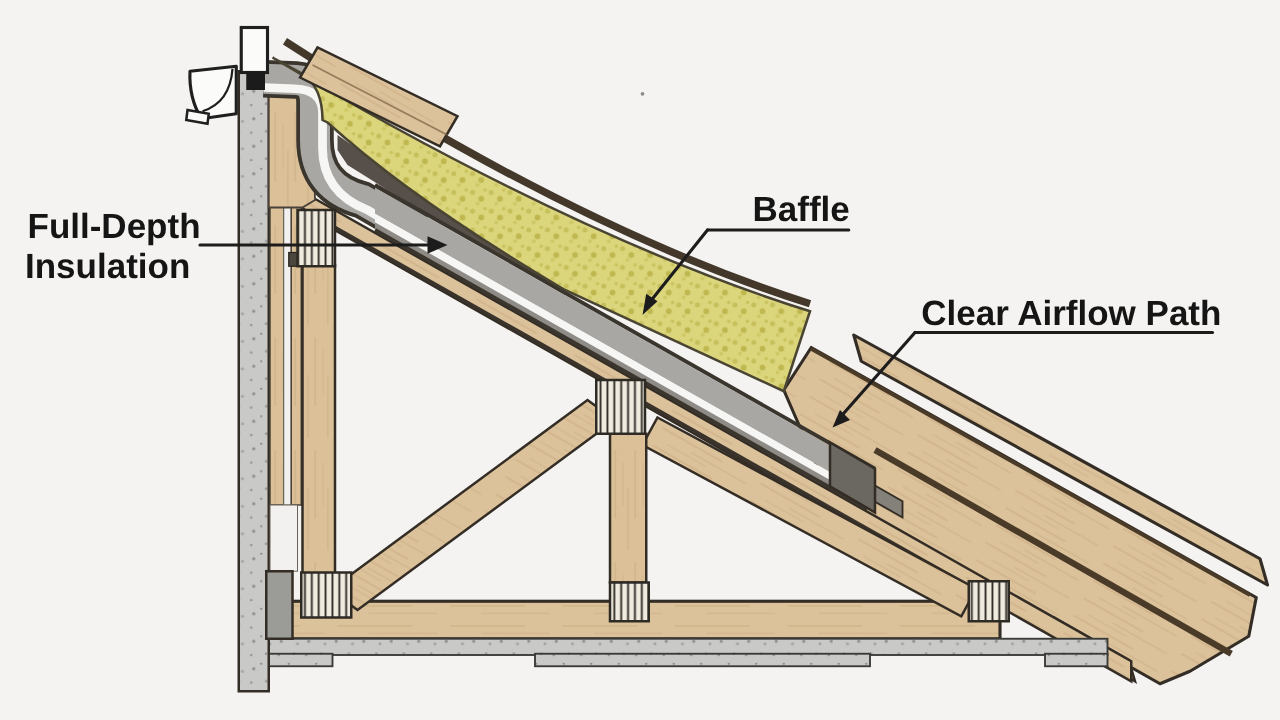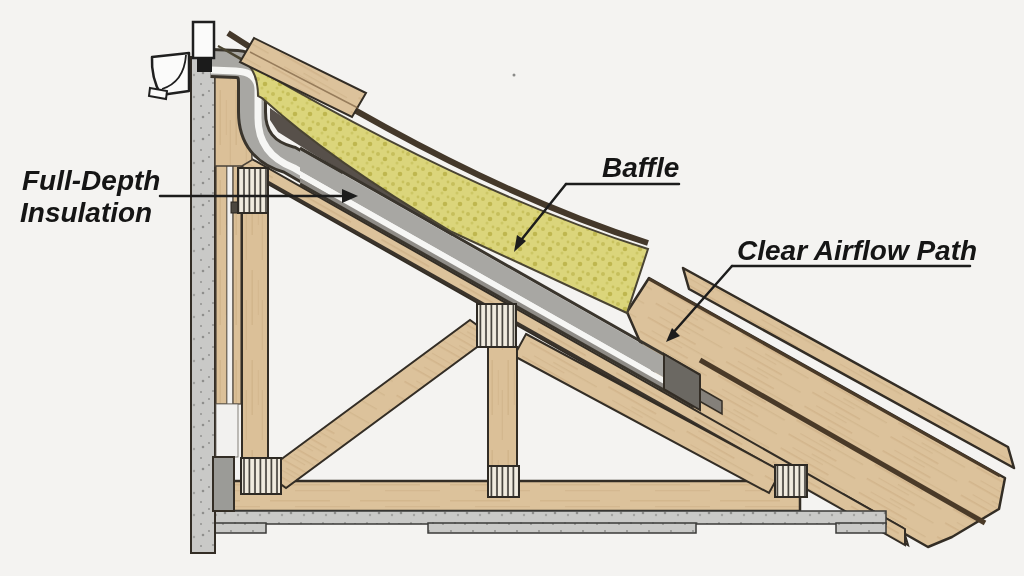--- a/index.html
+++ b/index.html
@@ -1,19 +1,18 @@
 <!DOCTYPE html>
 <html><head>
 <meta charset="utf-8">
 <style>
   html,body{margin:0;padding:0;background:#e9e9e7;}
   #stage{
     position:relative;width:1024px;height:576px;overflow:hidden;
     font-family:"Liberation Sans","DejaVu Sans",sans-serif;
-    font-style:italic;
   }
   svg text{
     font-family:"Liberation Sans","DejaVu Sans",sans-serif;
     font-weight:bold;font-size:28px;
   }
 </style>
 </head>
 <body>
 
 <div id="stage">

